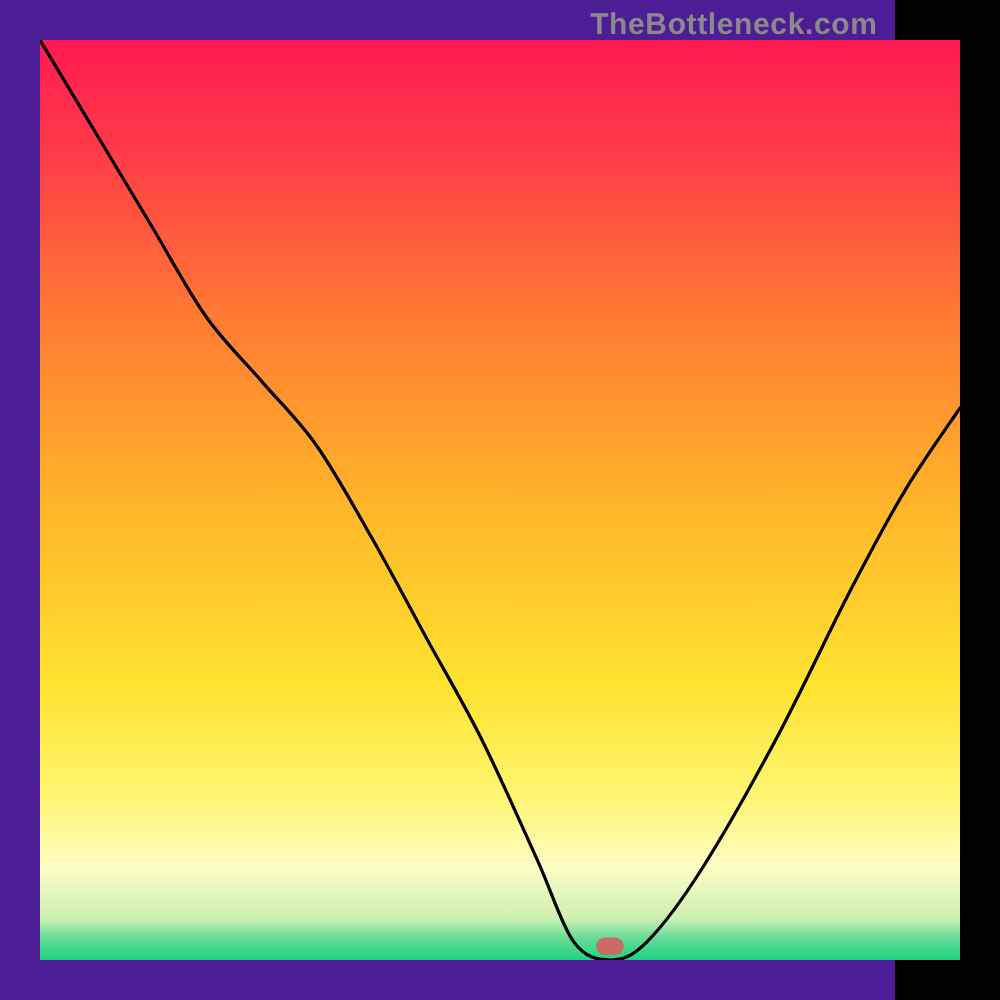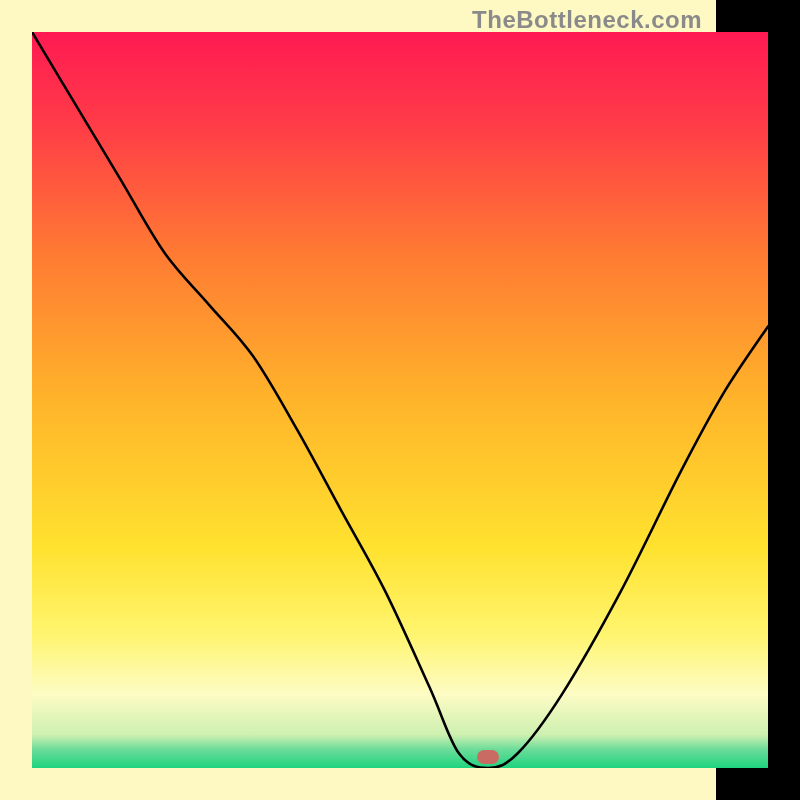--- a/index.html
+++ b/index.html
@@ -8,21 +8,21 @@
     width: 800px;
     height: 800px;
     background: #000;
     overflow: hidden;
     font-family: Arial, Helvetica, sans-serif;
   }
   .frame {
     position: relative;
     width: 716px;
     height: 800px;
-    background: #fef9c3;
+    background: #4c1d95;
   }
   .watermark {
     position: absolute;
     top: 6px;
     right: 14px;
     font-size: 24px;
     font-weight: 600;
     color: #8a8a8a;
     letter-spacing: 0.5px;
   }

